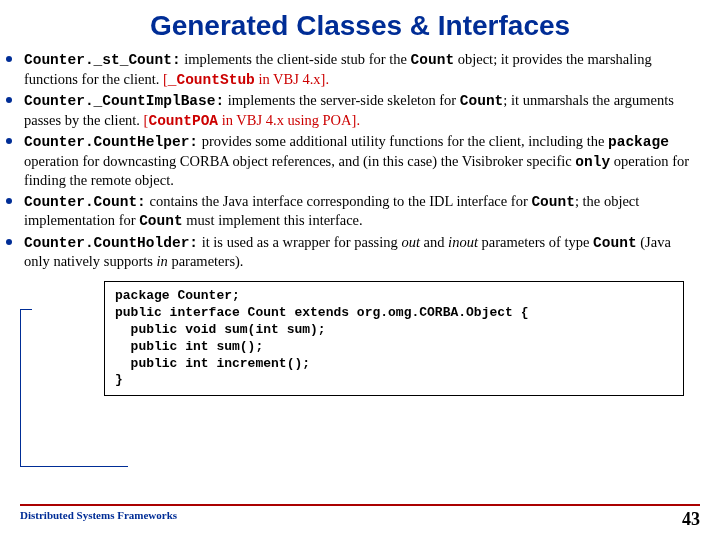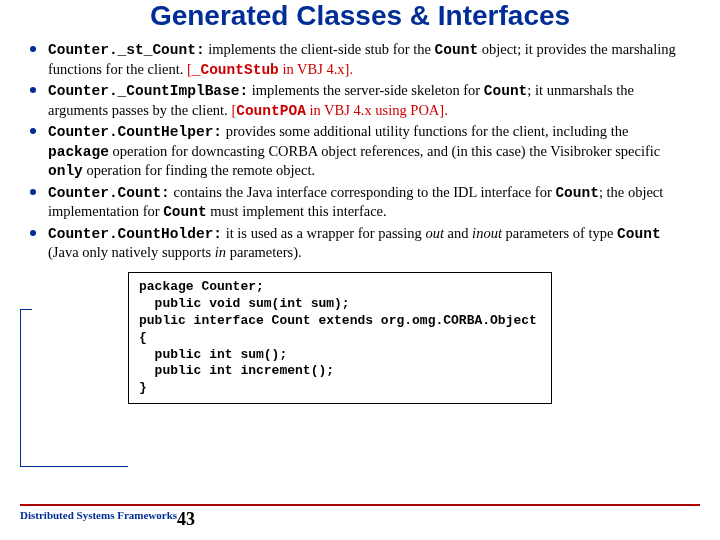--- a/index.html
+++ b/index.html
@@ -10,25 +10,25 @@
     font-family: "Times New Roman", serif;
     position: relative;
     overflow: hidden;
   }
   .title {
     font-family: Arial, sans-serif;
     font-size: 28px;
     font-weight: bold;
     color: #002d96;
     text-align: center;
-    padding-top: 0;
+    padding-top: 10px;
     padding-bottom: 8px;
   }
   .content {
-    padding: 0 30px 0 48px;
+    padding: 0 30px 0 24px;
     position: relative;
   }
   .bullet-item {
     position: relative;
     font-size: 14.5px;
     line-height: 1.28;
     color: #000;
     margin-bottom: 2px;
   }
   .bullet-dot {
@@ -49,21 +49,21 @@
   }
   .note .mono { color: #c00; }
   .italic { font-style: italic; }
   .codebox {
     margin: 10px 0 0 80px;
     border: 1px solid #000;
     padding: 6px 10px;
     font-family: "Courier New", monospace;
     font-size: 13px;
     line-height: 1.3;
-    width: 424px;
+    width: 580px;
     font-weight: bold;
   }
   .connector {
     position: absolute;
     border: 1.5px solid #002d96;
     border-right: none;
     border-top: none;
   }
   .footer {
     position: absolute;
@@ -75,21 +75,21 @@
   .footer-line {
     border-top: 2px solid #a00;
     margin-bottom: 3px;
   }
   .footer-text {
     font-family: "Times New Roman", serif;
     font-weight: bold;
     font-size: 11px;
     color: #002d96;
     display: flex;
-    justify-content: flex-start;
+    justify-content: space-between;
   }
   .page-num {
     color: #000000;
     font-size: 18px;
   }
 </style>
 </head>
 <body>
 
 <div class="title">Generated Classes &amp; Interfaces</div>
@@ -117,22 +117,22 @@
   </div>
 
   <div class="bullet-item">
     <span class="bullet-dot"></span>
     <span class="mono">Counter.CountHolder:</span><span> it is used as a wrapper for passing </span><span class="italic">out</span><span> and </span><span class="italic">inout</span><span> parameters of type </span><span class="mono">Count</span><span> (Java only natively supports </span><span class="italic">in</span><span> parameters).</span>
   </div>
 
 
   <div class="codebox">
     <div>package Counter;</div>
+    <div>public interface Count extends org.omg.CORBA.Object {</div>
     <div style="white-space:pre">  public void sum(int sum);</div>
-    <div>public interface Count extends org.omg.CORBA.Object {</div>
     <div style="white-space:pre">  public int sum();</div>
     <div style="white-space:pre">  public int increment();</div>
     <div>}</div>
   </div>
 
 </div>
 
 <div class="connector" style="left:20px; top:309px; height:158px; width:108px; border-top:none;"></div>
 <div class="connector" style="left:20px; top:309px; width:12px; height:0; border-bottom:none; border-top:1.5px solid #002d96; border-left:none;"></div>
 

